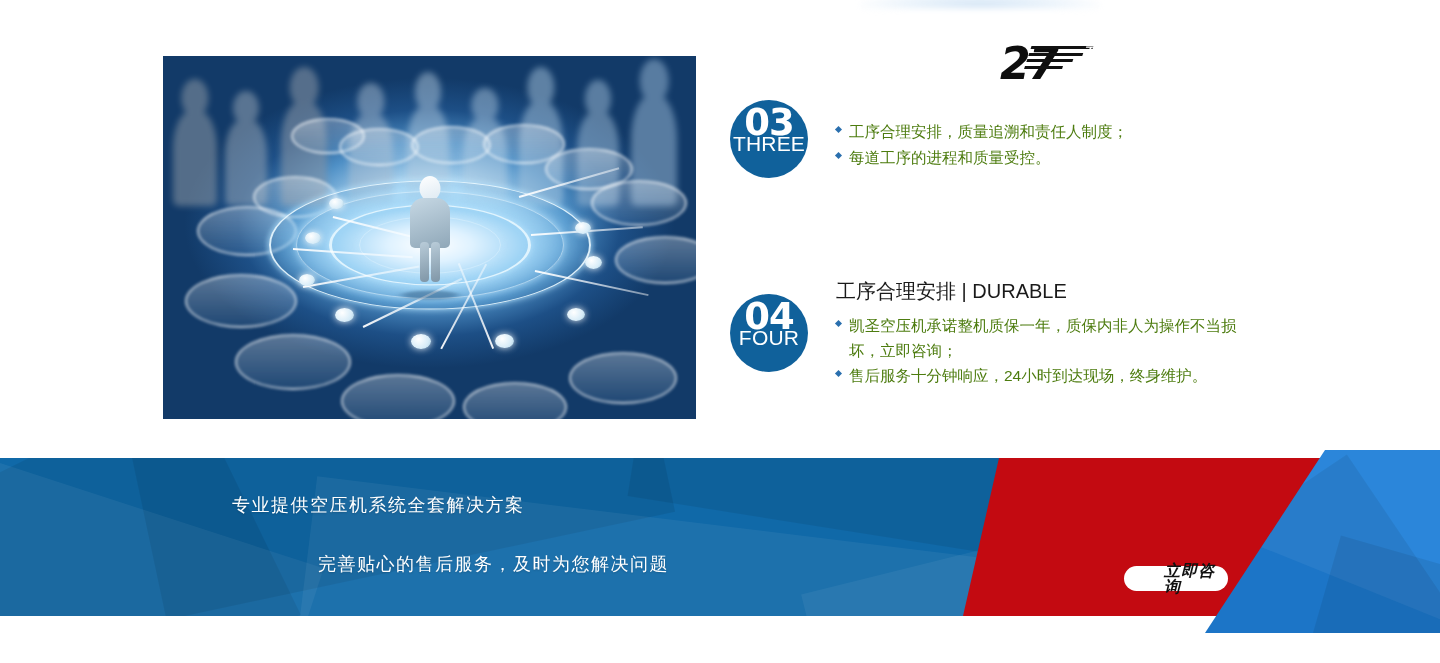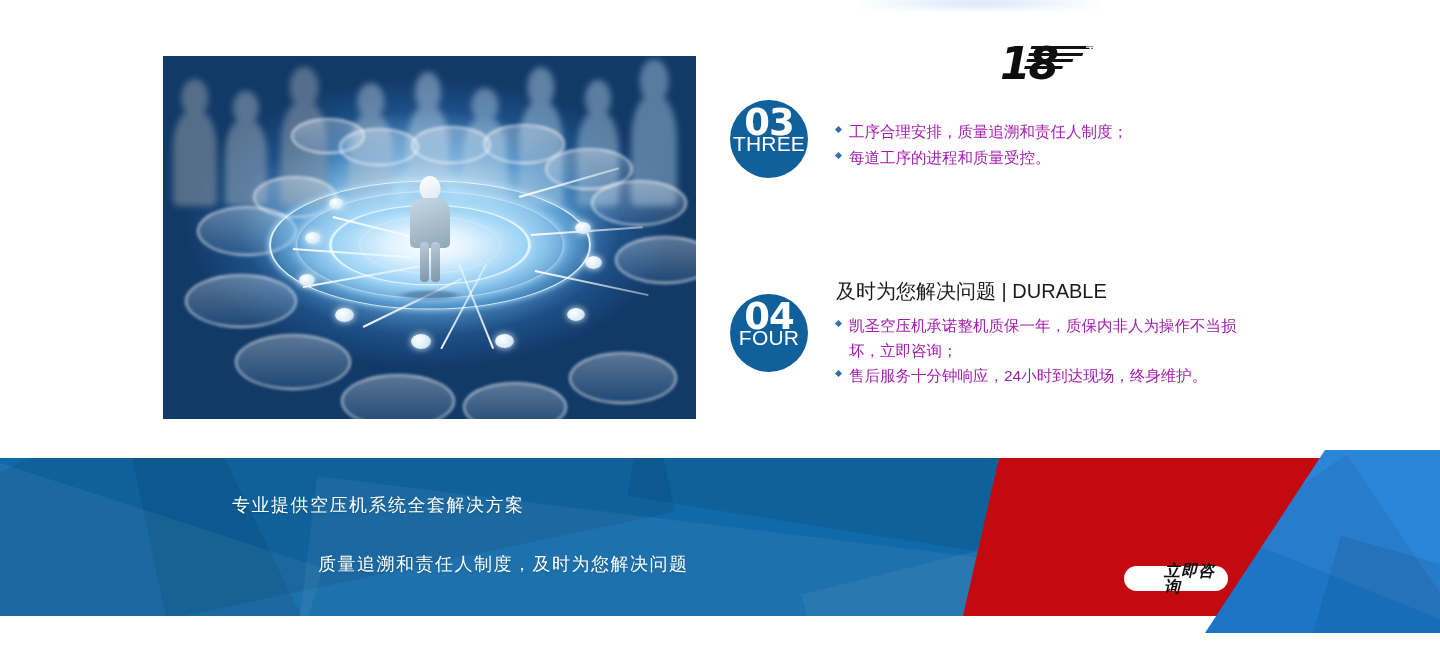--- a/index.html
+++ b/index.html
@@ -78,21 +78,21 @@
     font-size:21px;letter-spacing:.2px;line-height:1;white-space:nowrap;
     font-family:"Liberation Sans",sans-serif;
   }
   .feat-text{margin-left:28px;padding-top:2px;}
   .feat-title{
     font-size:20px;color:#1a1a1a;line-height:1.25;white-space:nowrap;
     font-family:"Liberation Sans","DejaVu Sans",sans-serif;
   }
   .feat-list{margin:9px 0 0 0;padding:0;list-style:none;max-width:408px;}
   .feat-list li{
-    position:relative;padding-left:13px;font-size:15.5px;color:#a21caf;line-height:1.62;
+    position:relative;padding-left:13px;font-size:15.5px;color:#4d7c0f;line-height:1.62;
   }
   .feat-list li .dia{
     position:absolute;left:0;top:8px;width:5px;height:5px;background:#2a6fae;transform:rotate(45deg);
   }
 
   
   .banner{position:absolute;left:0;top:458px;width:1440px;height:205px;}
   .banner-blue{
     position:absolute;left:0;top:0;width:1440px;height:158px;
     background:#1069a8;overflow:hidden;
@@ -230,54 +230,54 @@
       </ul>
     </div>
   </div>
 
   <div class="feature feat-04">
     <div class="badge">
       <div class="badge-num">04</div>
       <div class="badge-word">FOUR</div>
     </div>
     <div class="feat-text">
-      <div class="feat-title">及时为您解决问题 | DURABLE</div>
+      <div class="feat-title">工序合理安排 | DURABLE</div>
       <ul class="feat-list">
         <li><span class="dia"></span><span>凯圣空压机承诺整机质保一年，质保内非人为操作不当损坏，立即咨询；</span></li>
         <li><span class="dia"></span><span>售后服务十分钟响应，24小时到达现场，终身维护。</span></li>
       </ul>
     </div>
   </div>
 
   <div class="banner">
 
     <div class="banner-blue">
       <div class="facet dark" style="left:-60px;top:-20px;width:320px;height:260px;transform:rotate(-26deg);"></div>
       <div class="facet" style="left:-120px;top:40px;width:420px;height:220px;transform:rotate(18deg);"></div>
       <div class="facet dark" style="left:140px;top:-90px;width:520px;height:200px;transform:rotate(-12deg);"></div>
       <div class="facet" style="left:300px;top:60px;width:700px;height:240px;transform:rotate(7deg);"></div>
       <div class="facet dark" style="left:640px;top:-120px;width:520px;height:200px;transform:rotate(9deg);"></div>
       <div class="facet" style="left:820px;top:90px;width:360px;height:200px;transform:rotate(-14deg);"></div>
     </div>
 
     <div class="banner-slogans">
       <div class="slogan slogan-1">专业提供空压机系统全套解决方案</div>
-      <div class="slogan slogan-2">质量追溯和责任人制度，及时为您解决问题</div>
+      <div class="slogan slogan-2">完善贴心的售后服务，及时为您解决问题</div>
     </div>
 
     <div class="banner-red"></div>
     <div class="banner-cyan">
       <div class="facet dark" style="left:-40px;top:60px;width:260px;height:200px;transform:rotate(-34deg);"></div>
       <div class="facet" style="left:60px;top:-40px;width:240px;height:180px;transform:rotate(22deg);"></div>
       <div class="facet dark" style="left:110px;top:110px;width:200px;height:160px;transform:rotate(16deg);"></div>
     </div>
   </div>
 
   <div class="hotline">
-    <div class="h24">18</div>
+    <div class="h24">27</div>
     <div class="speedlines">
         <i></i>
         <i></i>
         <i></i>
         <i></i>
       </div>
     <div class="hotline-label">完善的售后服务:</div>
     <div class="hotline-num">400-881-8971</div>
   </div>
 

